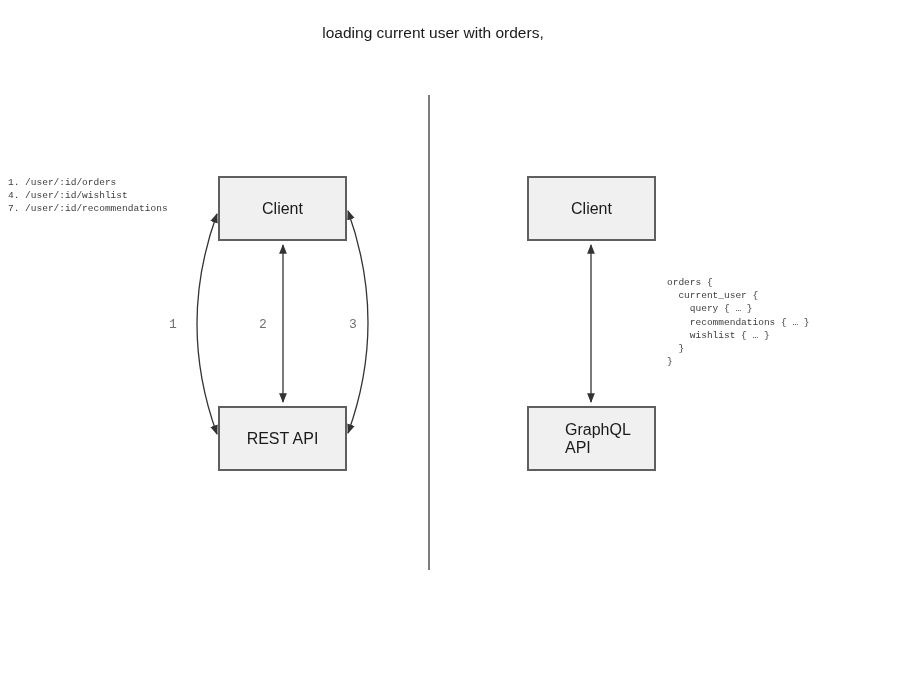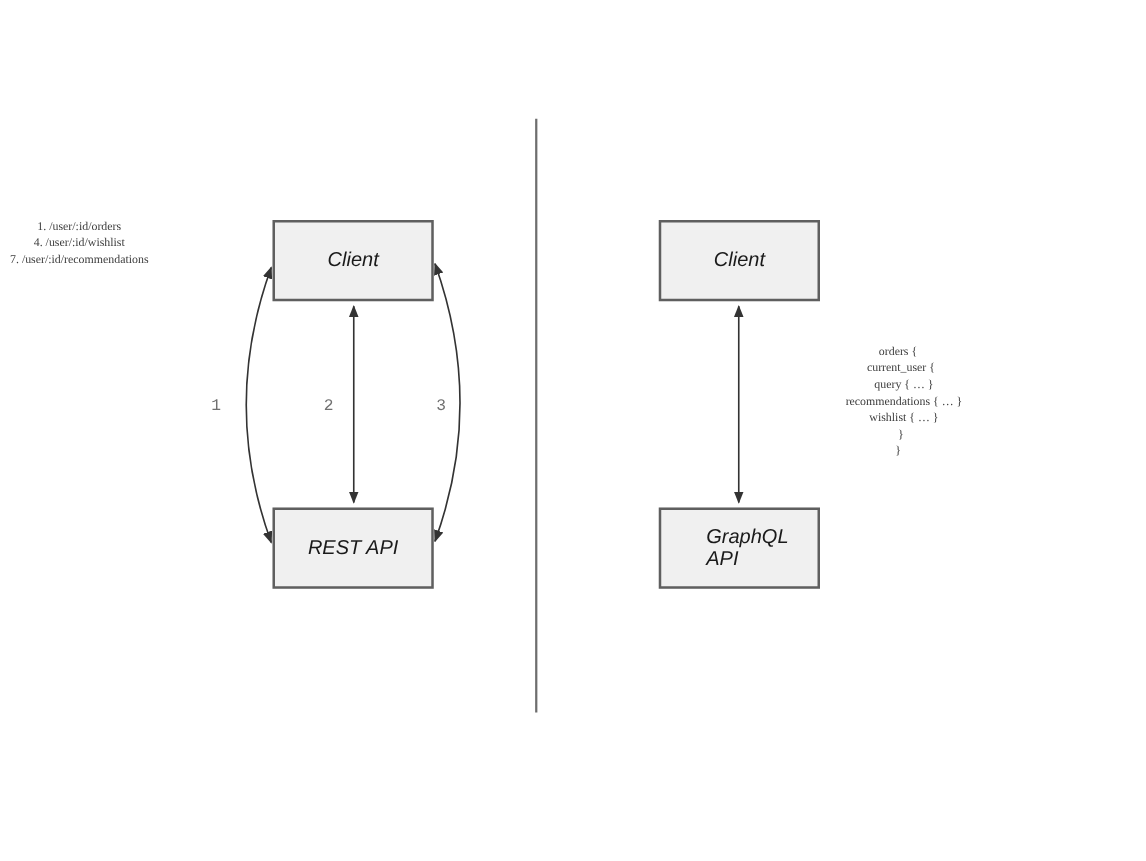--- a/index.html
+++ b/index.html
@@ -36,34 +36,32 @@
     width: 129px;
     height: 65px;
     background: #f0f0f0;
     border: 2px solid #5f5f5f;
     box-sizing: border-box;
     display: flex;
     align-items: center;
     justify-content: center;
     font-size: 16px;
     color: #1a1a1a;
-    font-style: italic;
   }
   .node-client-left  { left: 218px; top: 176px; }
   .node-rest-api     { left: 218px; top: 406px; }
   .node-client-right { left: 527px; top: 176px; }
   .node-graphql-api  { left: 527px; top: 406px; padding-left: 36px; }
 
   .code {
     position: absolute;
-    font-family: Liberation Serif, serif;
+    font-family: Liberation Mono, monospace;
     font-size: 9.5px;
     line-height: 13.2px;
     color: #3d3d3d;
-    text-align: center;
   }
   .code .code-line { white-space: pre; }
   .endpoints { left: 8px; top: 176px; }
   .query-block { left: 667px; top: 276px; }
 
   .edge-label {
     position: absolute;
     font-family: "Liberation Mono", monospace;
     font-size: 13px;
     color: #707070;
@@ -73,20 +71,21 @@
   .edge-label-1 { left: 166px; top: 317px; }
   .edge-label-2 { left: 256px; top: 317px; }
   .edge-label-3 { left: 346px; top: 317px; }
 </style>
 </head>
 <body>
 
 <div class="canvas">
 
   <div class="title">
+    <div>loading current user with orders,</div>
   </div>
 
   <div class="code endpoints">
     <div class="code-line">1. /user/:id/orders</div>
     <div class="code-line">4. /user/:id/wishlist</div>
     <div class="code-line">7. /user/:id/recommendations</div>
   </div>
 
   <svg class="wires" width="917" height="689" viewBox="0 0 917 689">
     <defs>

